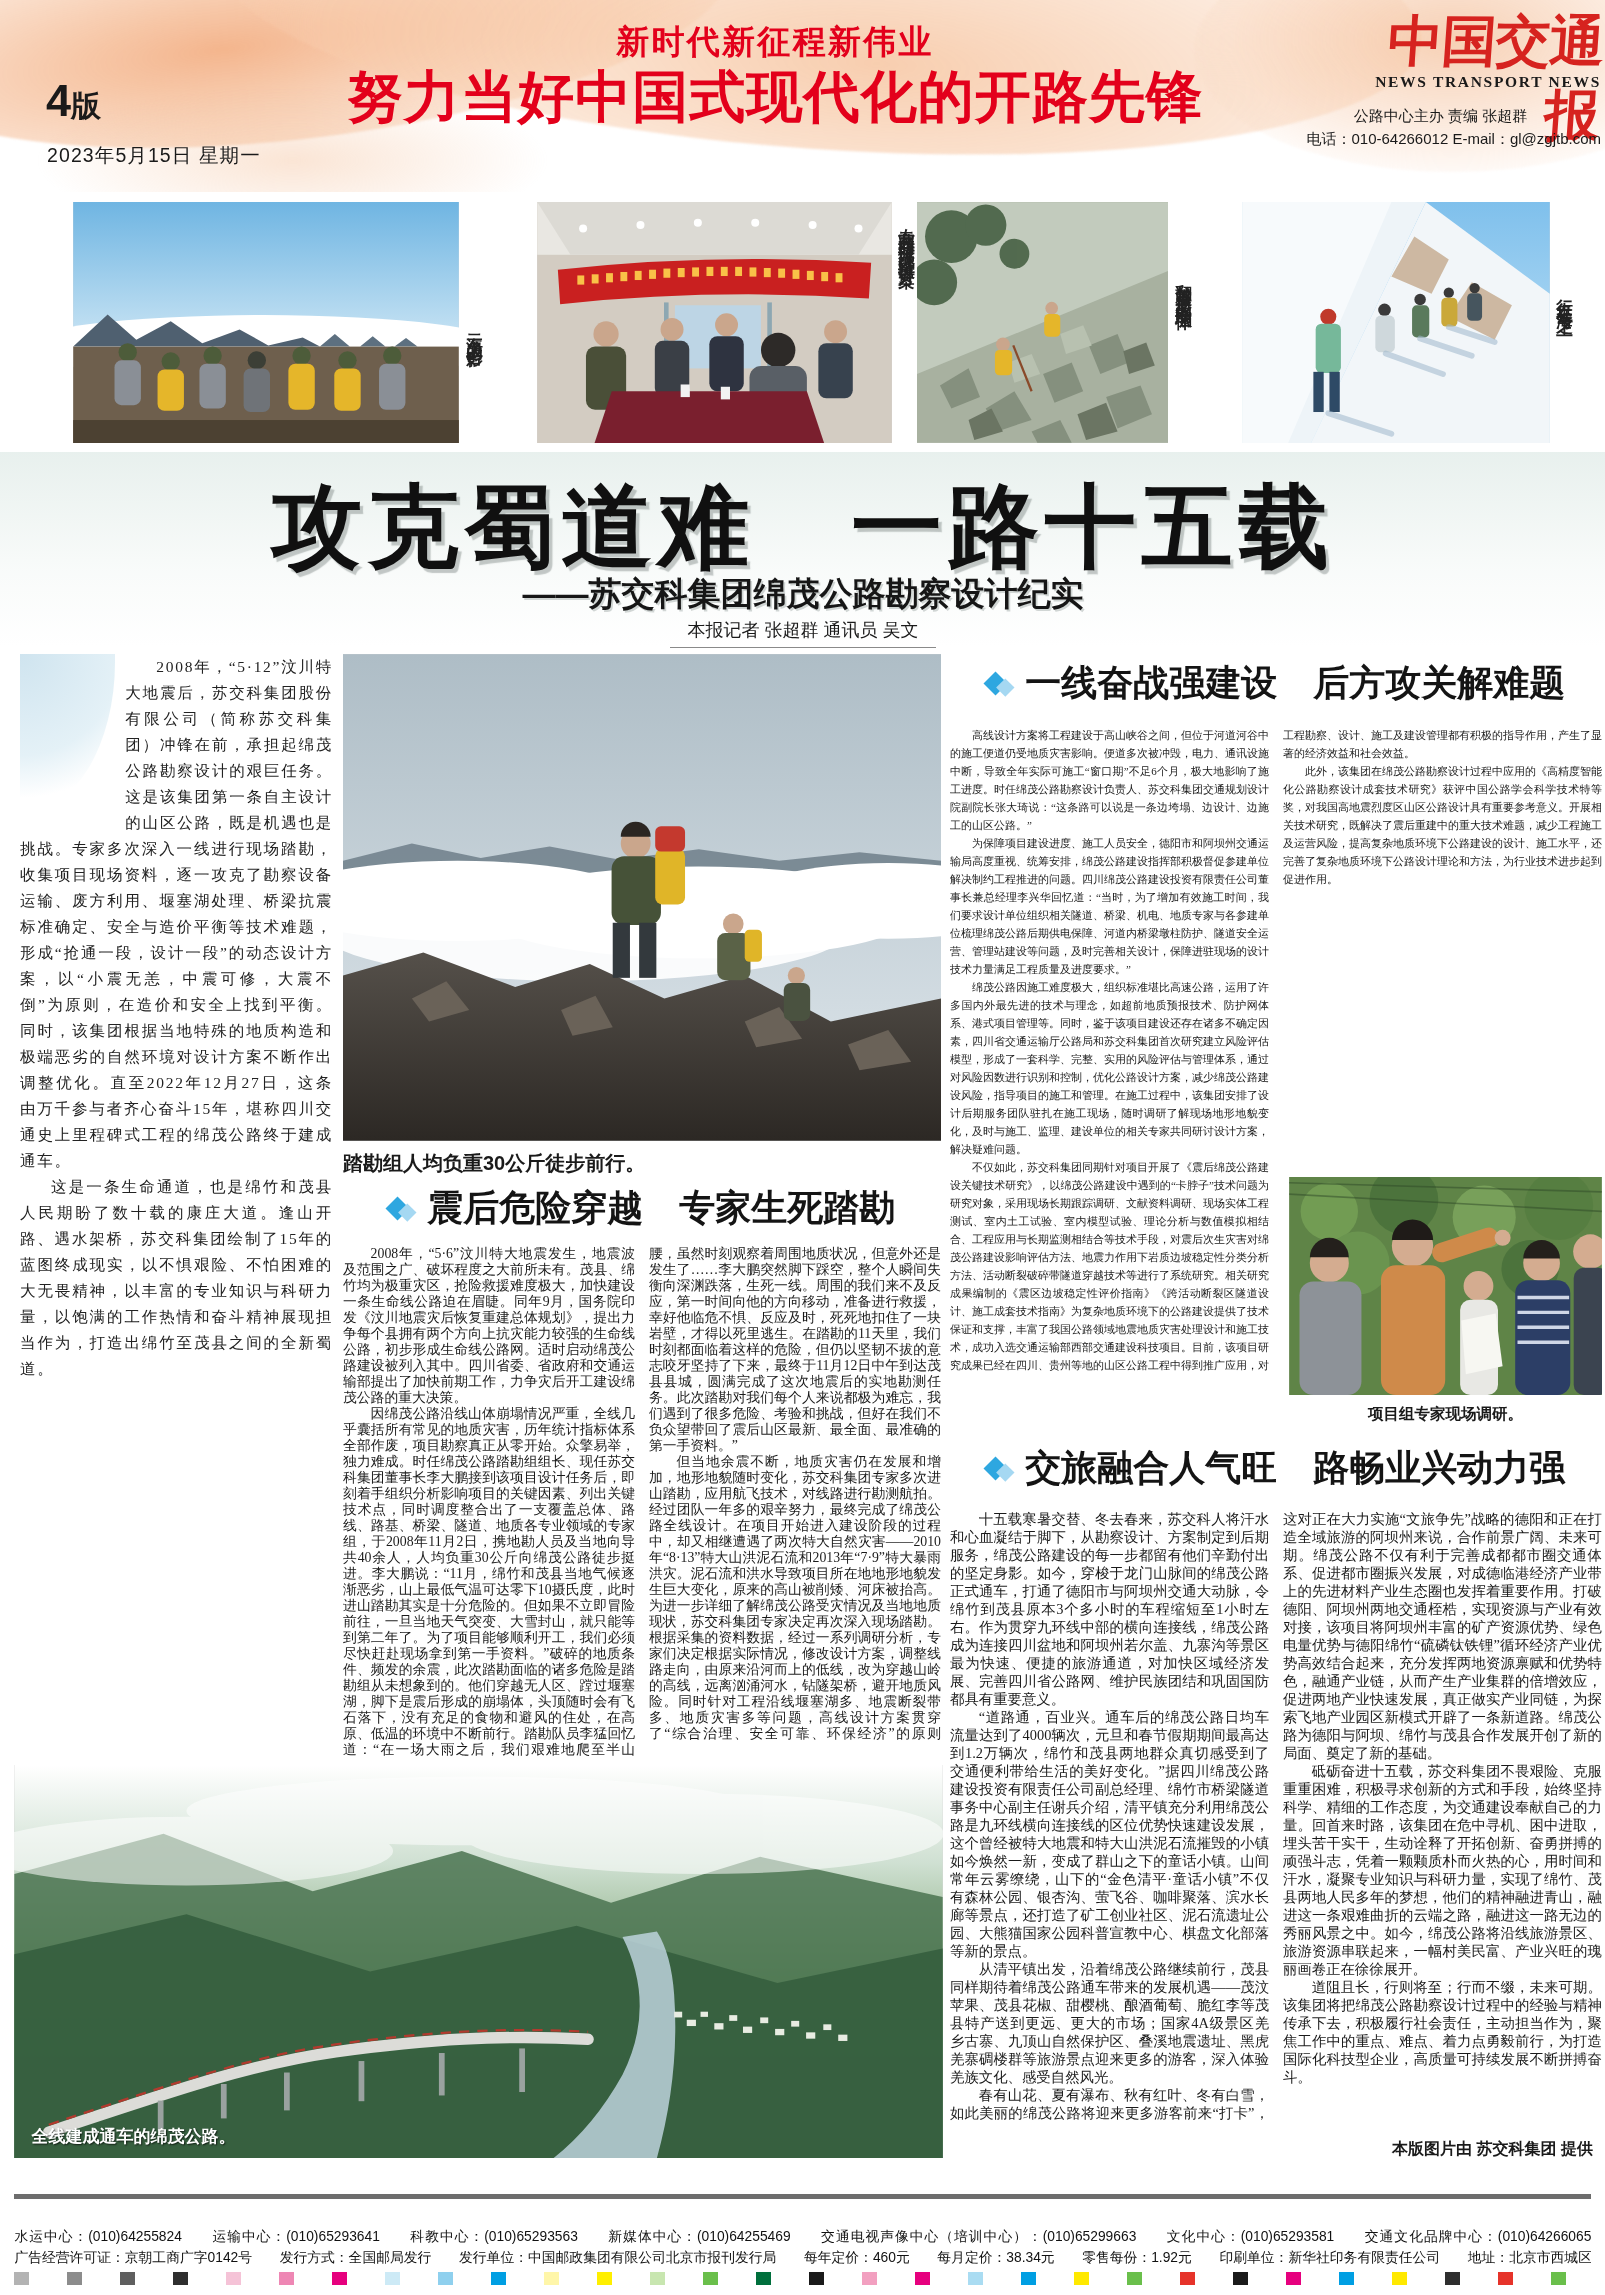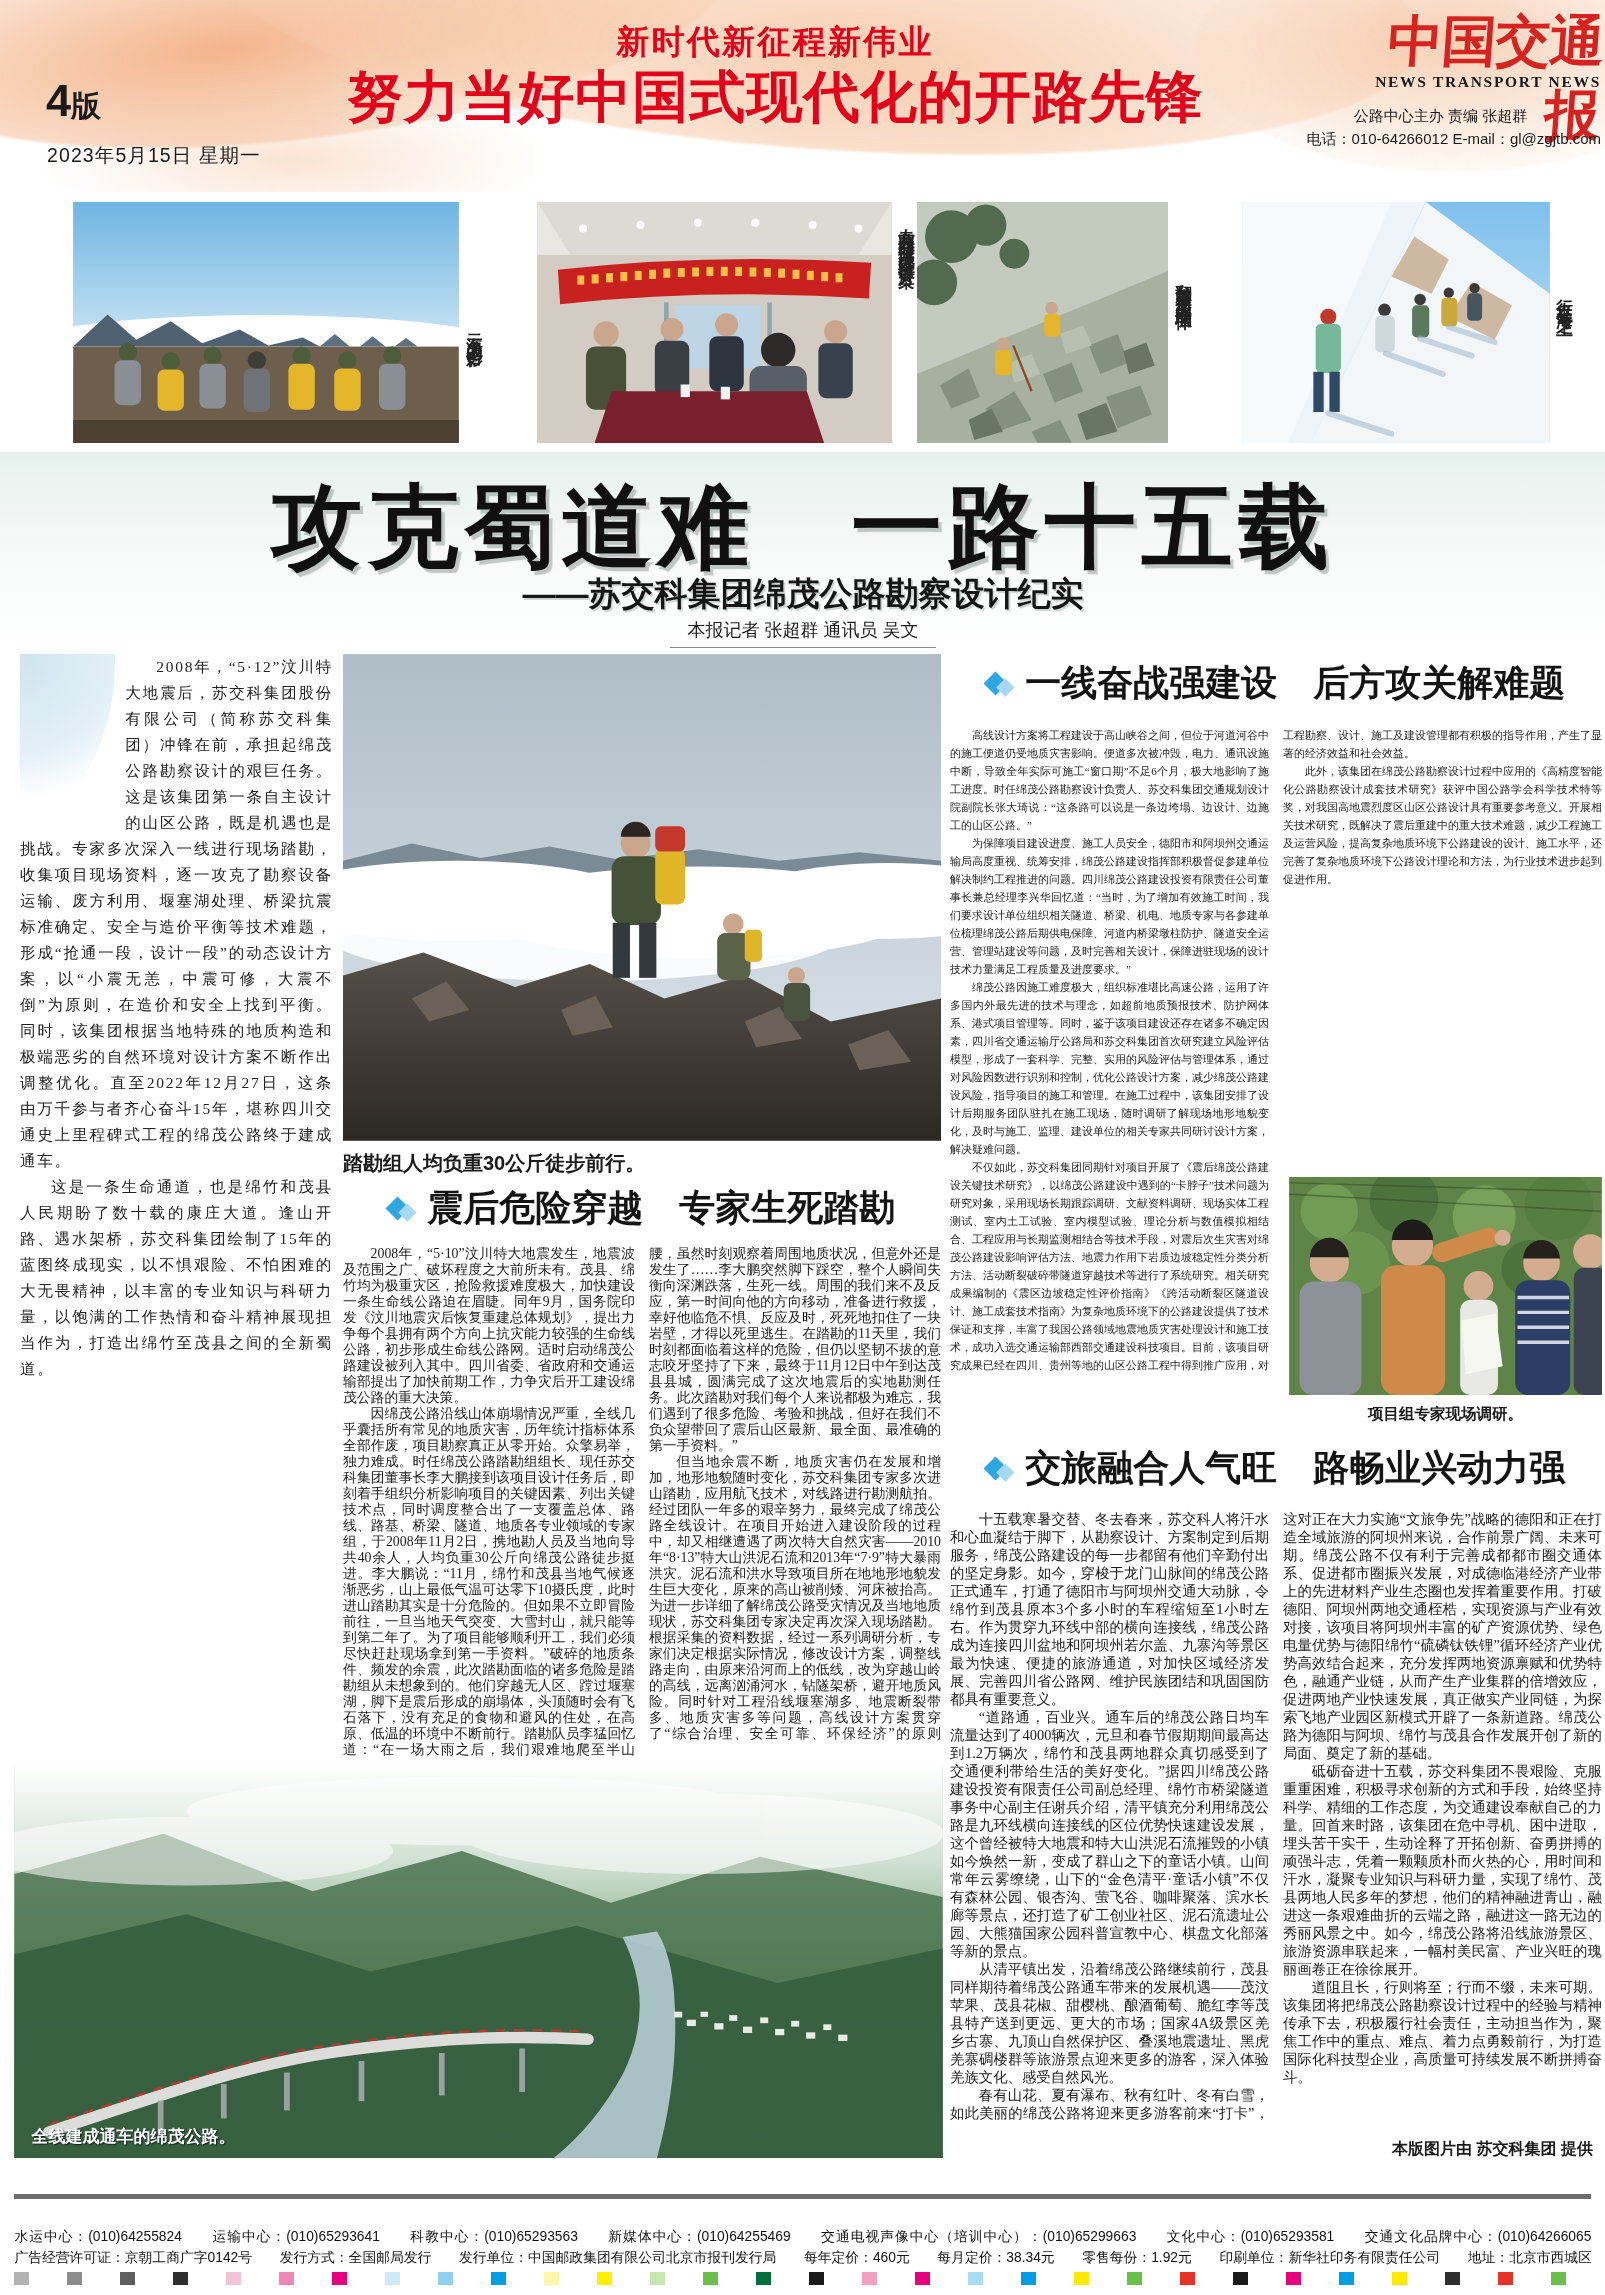--- a/index.html
+++ b/index.html
@@ -323,21 +323,21 @@
       </g>
     </svg>
   </div>
   <div class="abs mid-cap">踏勘组人均负重30公斤徒步前行。</div>
 
   <div class="sec-heading" style="left:343px;top:1184px;width:598px;">
     <span class="dia dia-b"></span><span class="dia dia-s"></span>
     <span>震后危险穿越　专家生死踏勘</span>
   </div>
   <div class="cols cols-mid">
-      <p class="para">2008年，“5·10”汶川特大地震发生，地震波及范围之广、破坏程度之大前所未有。茂县、绵竹均为极重灾区，抢险救援难度极大，加快建设一条生命线公路迫在眉睫。同年9月，国务院印发《汶川地震灾后恢复重建总体规划》，提出力争每个县拥有两个方向上抗灾能力较强的生命线公路，初步形成生命线公路网。适时启动绵茂公路建设被列入其中。四川省委、省政府和交通运输部提出了加快前期工作，力争灾后开工建设绵茂公路的重大决策。</p>
+      <p class="para">2008年，“5·6”汶川特大地震发生，地震波及范围之广、破坏程度之大前所未有。茂县、绵竹均为极重灾区，抢险救援难度极大，加快建设一条生命线公路迫在眉睫。同年9月，国务院印发《汶川地震灾后恢复重建总体规划》，提出力争每个县拥有两个方向上抗灾能力较强的生命线公路，初步形成生命线公路网。适时启动绵茂公路建设被列入其中。四川省委、省政府和交通运输部提出了加快前期工作，力争灾后开工建设绵茂公路的重大决策。</p>
       <p class="para">因绵茂公路沿线山体崩塌情况严重，全线几乎囊括所有常见的地质灾害，历年统计指标体系全部作废，项目勘察真正从零开始。众擎易举，独力难成。时任绵茂公路踏勘组组长、现任苏交科集团董事长李大鹏接到该项目设计任务后，即刻着手组织分析影响项目的关键因素、列出关键技术点，同时调度整合出了一支覆盖总体、路线、路基、桥梁、隧道、地质各专业领域的专家组，于2008年11月2日，携地勘人员及当地向导共40余人，人均负重30公斤向绵茂公路徒步挺进。李大鹏说：“11月，绵竹和茂县当地气候逐渐恶劣，山上最低气温可达零下10摄氏度，此时进山踏勘其实是十分危险的。但如果不立即冒险前往，一旦当地天气突变、大雪封山，就只能等到第二年了。为了项目能够顺利开工，我们必须尽快赶赴现场拿到第一手资料。”破碎的地质条件、频发的余震，此次踏勘面临的诸多危险是踏勘组从未想象到的。他们穿越无人区、蹚过堰塞湖，脚下是震后形成的崩塌体，头顶随时会有飞石落下，没有充足的食物和避风的住处，在高原、低温的环境中不断前行。踏勘队员李猛回忆道：“在一场大雨之后，我们艰难地爬至半山腰，虽然时刻观察着周围地质状况，但意外还是发生了……李大鹏突然脚下踩空，整个人瞬间失衡向深渊跌落，生死一线。周围的我们来不及反应，第一时间向他的方向移动，准备进行救援，幸好他临危不惧、反应及时，死死地扣住了一块岩壁，才得以死里逃生。在踏勘的11天里，我们时刻都面临着这样的危险，但仍以坚韧不拔的意志咬牙坚持了下来，最终于11月12日中午到达茂县县城，圆满完成了这次地震后的实地勘测任务。此次踏勘对我们每个人来说都极为难忘，我们遇到了很多危险、考验和挑战，但好在我们不负众望带回了震后山区最新、最全面、最准确的第一手资料。”</p>
       <p class="para">但当地余震不断，地质灾害仍在发展和增加，地形地貌随时变化，苏交科集团专家多次进山踏勘，应用航飞技术，对线路进行勘测航拍。经过团队一年多的艰辛努力，最终完成了绵茂公路全线设计。在项目开始进入建设阶段的过程中，却又相继遭遇了两次特大自然灾害——2010年“8·13”特大山洪泥石流和2013年“7·9”特大暴雨洪灾。泥石流和洪水导致项目所在地地形地貌发生巨大变化，原来的高山被削矮、河床被抬高。为进一步详细了解绵茂公路受灾情况及当地地质现状，苏交科集团专家决定再次深入现场踏勘。根据采集的资料数据，经过一系列调研分析，专家们决定根据实际情况，修改设计方案，调整线路走向，由原来沿河而上的低线，改为穿越山岭的高线，远离汹涌河水，钻隧架桥，避开地质风险。同时针对工程沿线堰塞湖多、地震断裂带多、地质灾害多等问题，高线设计方案贯穿了“综合治理、安全可靠、环保经济”的原则和“治山、治水与修路相结合”的思路，坚持防大灾的建设理念。</p>
     </div>
 
   <div class="sec-heading" style="left:950px;top:659px;width:652px;">
     <span class="dia dia-b"></span><span class="dia dia-s"></span>
     <span>一线奋战强建设　后方攻关解难题</span>
   </div>
   <div class="cols cols-r1">
       <p class="para">高线设计方案将工程建设于高山峡谷之间，但位于河道河谷中的施工便道仍受地质灾害影响。便道多次被冲毁，电力、通讯设施中断，导致全年实际可施工“窗口期”不足6个月，极大地影响了施工进度。时任绵茂公路勘察设计负责人、苏交科集团交通规划设计院副院长张大琦说：“这条路可以说是一条边垮塌、边设计、边施工的山区公路。”</p>

